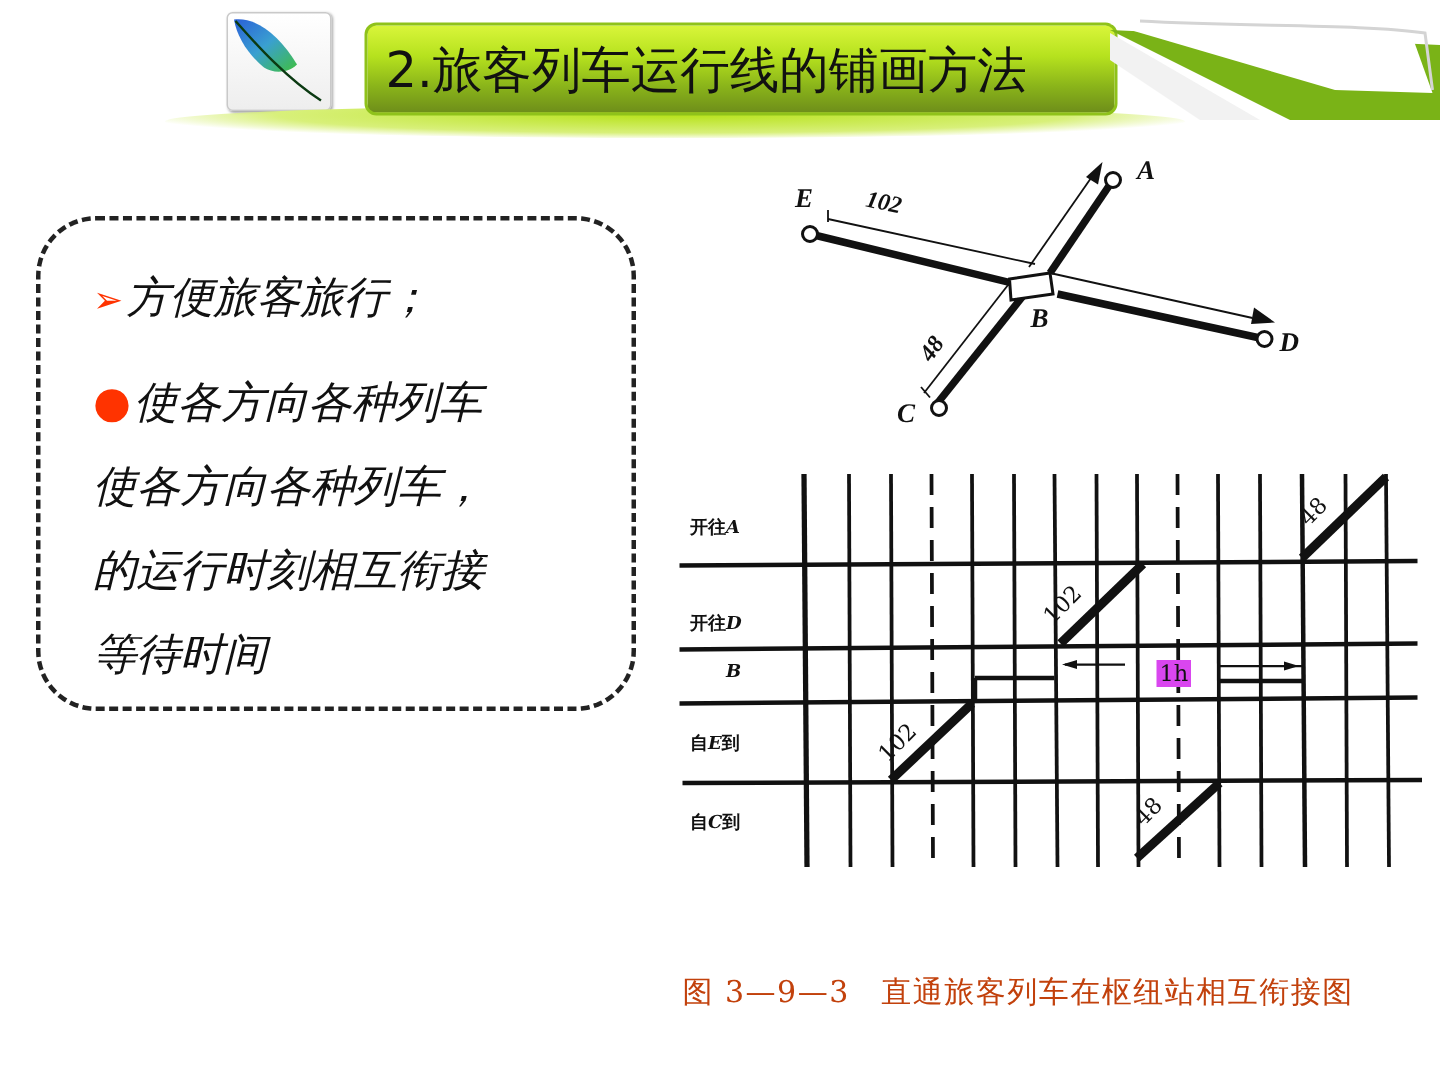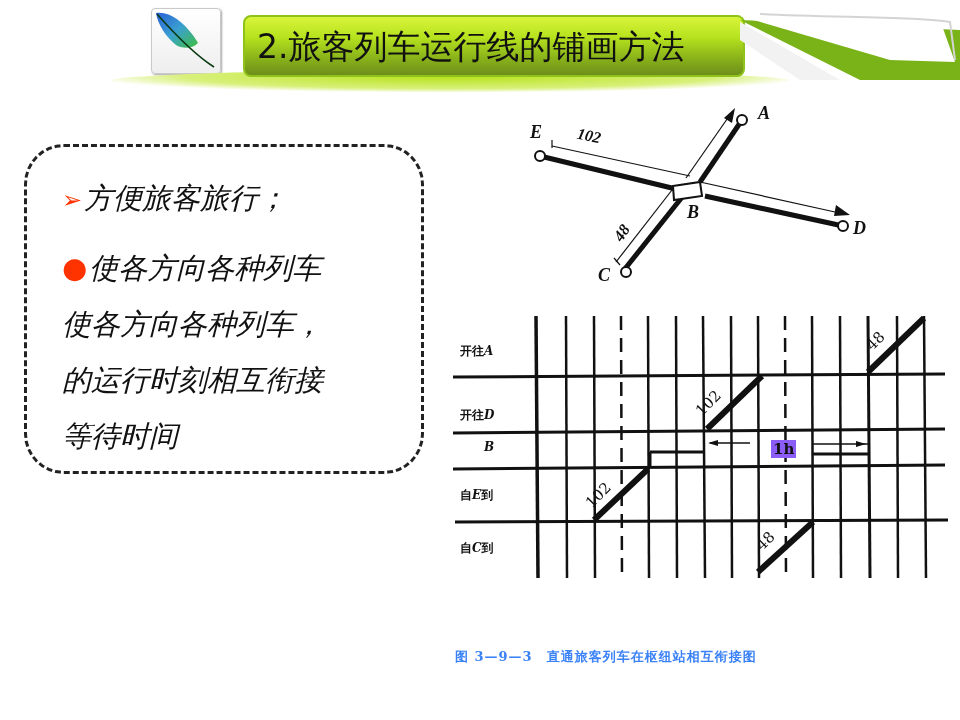--- a/index.html
+++ b/index.html
@@ -35,22 +35,22 @@
     border:3px dashed #222222; border-radius:40px; box-sizing:border-box;
   }
   .bullet-line {
     position:absolute; left:62px; font-size:29px; color:#111111;
     white-space:nowrap; line-height:40px;font-style:italic;
   }
   .arrow-bullet { color:#ff3300; font-size:24px; margin-right:2px; }
   .dot-bullet { color:#ff3300; margin-right:2px; }
   .diagram { position:absolute; left:0; top:0; }
   .caption {
-    position:absolute; left:455px; top:648px; font-size:13px; font-weight:bold;
-    color:#3b82f6; white-space:nowrap; letter-spacing:1px;
+    position:absolute; left:455px; top:648px; font-size:20px; font-weight:normal;
+    color:#c2410c; white-space:nowrap; letter-spacing:1px;
     font-family:"DejaVu Serif", "Liberation Serif", serif;
   }
   .row-label {
     position:absolute; font-size:12px; font-weight:bold; color:#111;
     font-family:"DejaVu Serif", "Liberation Serif", serif; white-space:nowrap;
   }
   .map-label {
     position:absolute; font-size:18px; font-style:italic; font-weight:bold;
     font-family:"Liberation Serif", "DejaVu Serif", serif; color:#111;
   }
@@ -177,15 +177,15 @@
 <div class="row-label" style="left:460px;top:487px;">
   <span>自</span><i>E</i><span>到</span>
 </div>
 <div class="row-label" style="left:460px;top:540px;">
   <span>自</span><i>C</i><span>到</span>
 </div>
 <div class="row-label" style="left:584px;top:486px;font-weight:normal;transform:rotate(-45deg);font-size:15px;">102</div>
 <div class="row-label" style="left:694px;top:394px;font-weight:normal;transform:rotate(-45deg);font-size:15px;">102</div>
 <div class="row-label" style="left:756px;top:532px;font-weight:normal;transform:rotate(-45deg);font-size:15px;">48</div>
 <div class="row-label" style="left:866px;top:332px;font-weight:normal;transform:rotate(-45deg);font-size:15px;">48</div>
-<div class="row-label" style="left:771px;top:440px;font-weight:bold;font-size:15px;background:#8b5cf6;padding:0 2px;">1h</div>
+<div class="row-label" style="left:771px;top:440px;font-weight:normal;font-size:15px;background:#d946ef;padding:0 2px;">1h</div>
 
 <div class="caption">图 3—9—3　直通旅客列车在枢纽站相互衔接图</div>
 
 </body></html>

